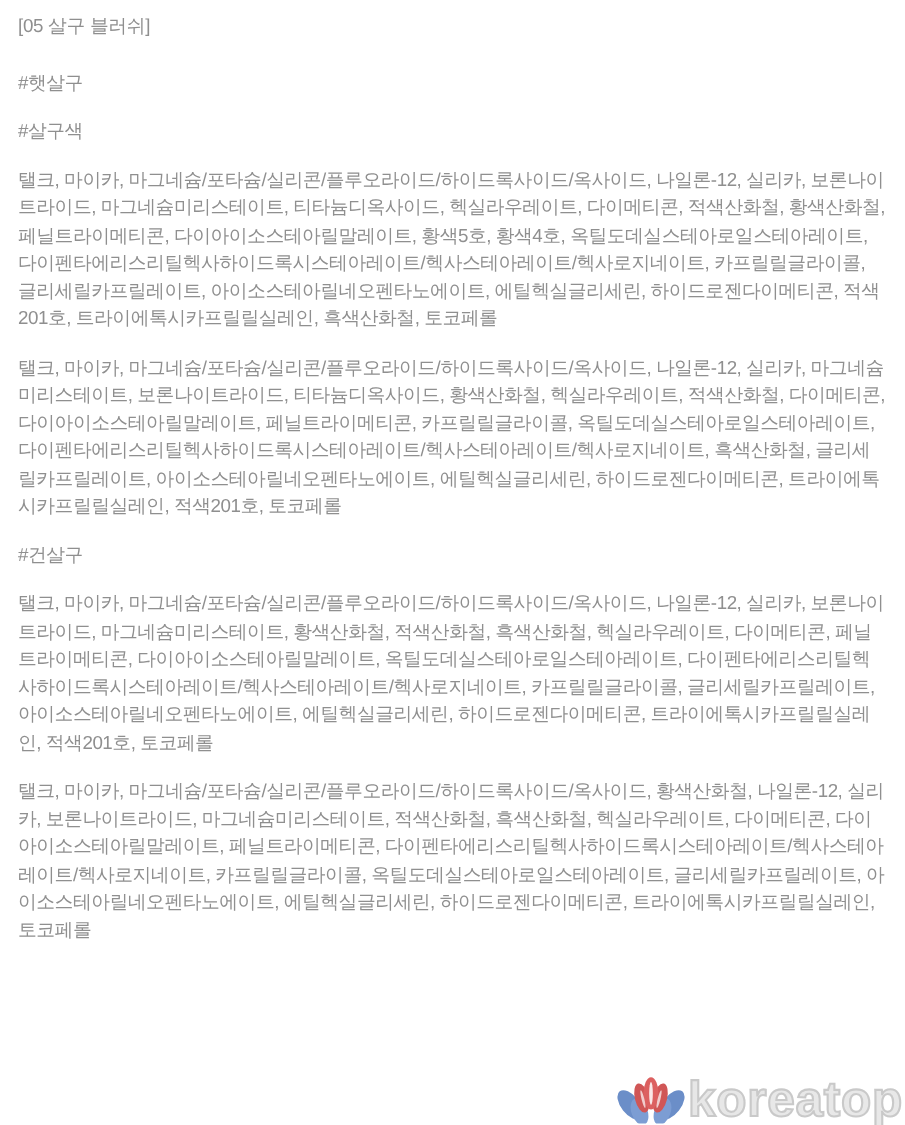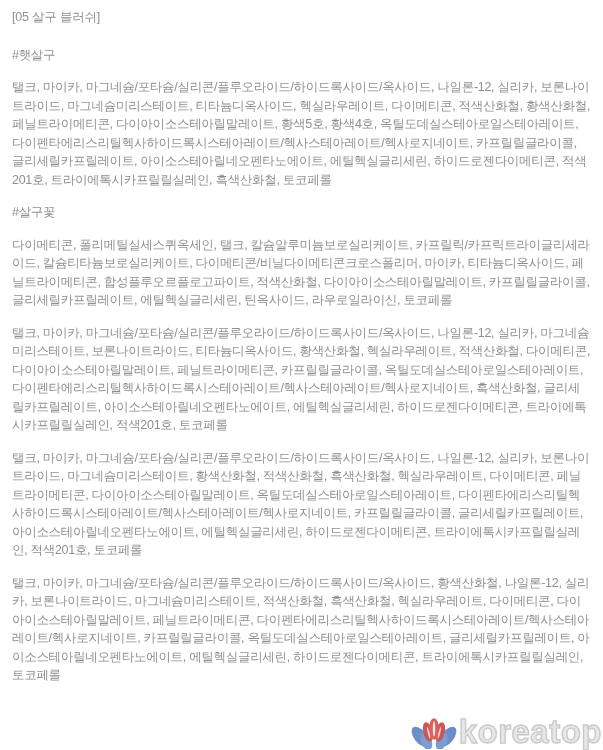--- a/index.html
+++ b/index.html
@@ -35,20 +35,21 @@
     letter-spacing: -0.3px;
     word-break: break-all;
     overflow-wrap: anywhere;
     margin-top: 14px;
   }
   .watermark {
     position: absolute;
     right: 1px;
     bottom: 1px;
     display: flex;
+    align-items: center;
     gap: 2px;
     opacity: 0.9;
     pointer-events: none;
   }
   .watermark-text {
     font-size: 33px;
     font-weight: bold;
     letter-spacing: 0.5px;
     color: rgba(197,197,197,0.45);
     -webkit-text-stroke: 1.4px #c4c4c4;
@@ -63,33 +64,31 @@
 
 <div class="doc">
 
   <div class="page-title">[05 살구 블러쉬]</div>
 
   <div class="section">
     <div class="hashtag">#햇살구</div>
   </div>
 
   <div class="section">
+    <div class="hashtag">#살구색</div>
     <div class="ingredients">탤크, 마이카, 마그네슘/포타슘/실리콘/플루오라이드/하이드록사이드/옥사이드, 나일론-12, 실리카, 보론나이트라이드, 마그네슘미리스테이트, 티타늄디옥사이드, 헥실라우레이트, 다이메티콘, 적색산화철, 황색산화철, 페닐트라이메티콘, 다이아이소스테아릴말레이트, 황색5호, 황색4호, 옥틸도데실스테아로일스테아레이트, 다이펜타에리스리틸헥사하이드록시스테아레이트/헥사스테아레이트/헥사로지네이트, 카프릴릴글라이콜, 글리세릴카프릴레이트, 아이소스테아릴네오펜타노에이트, 에틸헥실글리세린, 하이드로젠다이메티콘, 적색201호, 트라이에톡시카프릴릴실레인, 흑색산화철, 토코페롤</div>
   </div>
 
-  <div class="section">
-    <div class="hashtag">#살구꽃</div>
-    <div class="ingredients">다이메티콘, 폴리메틸실세스퀴옥세인, 탤크, 칼슘알루미늄보로실리케이트, 카프릴릭/카프릭트라이글리세라이드, 칼슘티타늄보로실리케이트, 다이메티콘/비닐다이메티콘크로스폴리머, 마이카, 티타늄디옥사이드, 페닐트라이메티콘, 합성플루오르플로고파이트, 적색산화철, 다이아이소스테아릴말레이트, 카프릴릴글라이콜, 글리세릴카프릴레이트, 에틸헥실글리세린, 틴옥사이드, 라우로일라이신, 토코페롤</div>
-  </div>
 
   <div class="section">
     <div class="ingredients">탤크, 마이카, 마그네슘/포타슘/실리콘/플루오라이드/하이드록사이드/옥사이드, 나일론-12, 실리카, 마그네슘미리스테이트, 보론나이트라이드, 티타늄디옥사이드, 황색산화철, 헥실라우레이트, 적색산화철, 다이메티콘, 다이아이소스테아릴말레이트, 페닐트라이메티콘, 카프릴릴글라이콜, 옥틸도데실스테아로일스테아레이트, 다이펜타에리스리틸헥사하이드록시스테아레이트/헥사스테아레이트/헥사로지네이트, 흑색산화철, 글리세릴카프릴레이트, 아이소스테아릴네오펜타노에이트, 에틸헥실글리세린, 하이드로젠다이메티콘, 트라이에톡시카프릴릴실레인, 적색201호, 토코페롤</div>
   </div>
 
   <div class="section">
+    <div class="hashtag">#건살구</div>
     <div class="ingredients">탤크, 마이카, 마그네슘/포타슘/실리콘/플루오라이드/하이드록사이드/옥사이드, 나일론-12, 실리카, 보론나이트라이드, 마그네슘미리스테이트, 황색산화철, 적색산화철, 흑색산화철, 헥실라우레이트, 다이메티콘, 페닐트라이메티콘, 다이아이소스테아릴말레이트, 옥틸도데실스테아로일스테아레이트, 다이펜타에리스리틸헥사하이드록시스테아레이트/헥사스테아레이트/헥사로지네이트, 카프릴릴글라이콜, 글리세릴카프릴레이트, 아이소스테아릴네오펜타노에이트, 에틸헥실글리세린, 하이드로젠다이메티콘, 트라이에톡시카프릴릴실레인, 적색201호, 토코페롤</div>
   </div>
 
   <div class="section">
     <div class="ingredients">탤크, 마이카, 마그네슘/포타슘/실리콘/플루오라이드/하이드록사이드/옥사이드, 황색산화철, 나일론-12, 실리카, 보론나이트라이드, 마그네슘미리스테이트, 적색산화철, 흑색산화철, 헥실라우레이트, 다이메티콘, 다이아이소스테아릴말레이트, 페닐트라이메티콘, 다이펜타에리스리틸헥사하이드록시스테아레이트/헥사스테아레이트/헥사로지네이트, 카프릴릴글라이콜, 옥틸도데실스테아로일스테아레이트, 글리세릴카프릴레이트, 아이소스테아릴네오펜타노에이트, 에틸헥실글리세린, 하이드로젠다이메티콘, 트라이에톡시카프릴릴실레인, 토코페롤</div>
   </div>
 
   <div class="watermark">
     <span>
       <svg class="lotus-svg" width="46" height="34" viewBox="0 0 60 44" xmlns="http://www.w3.org/2000/svg">

